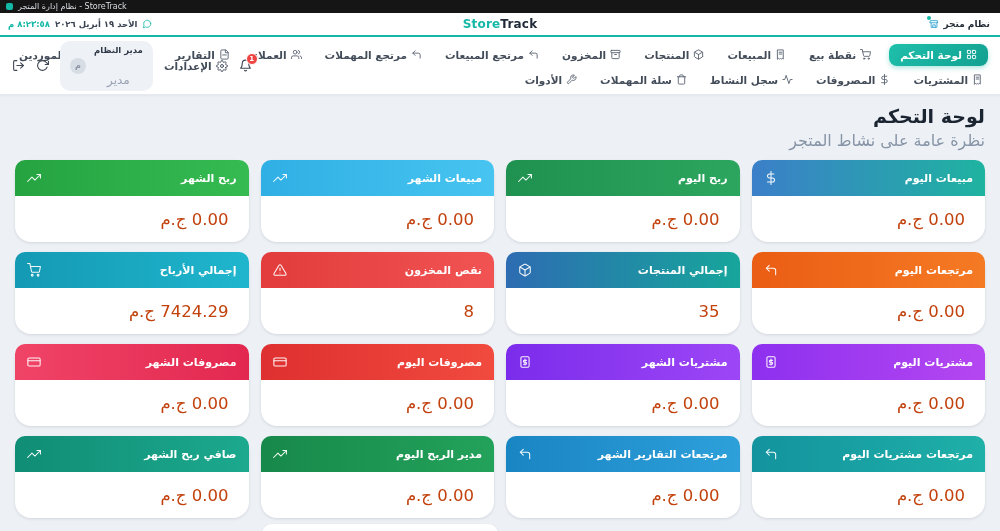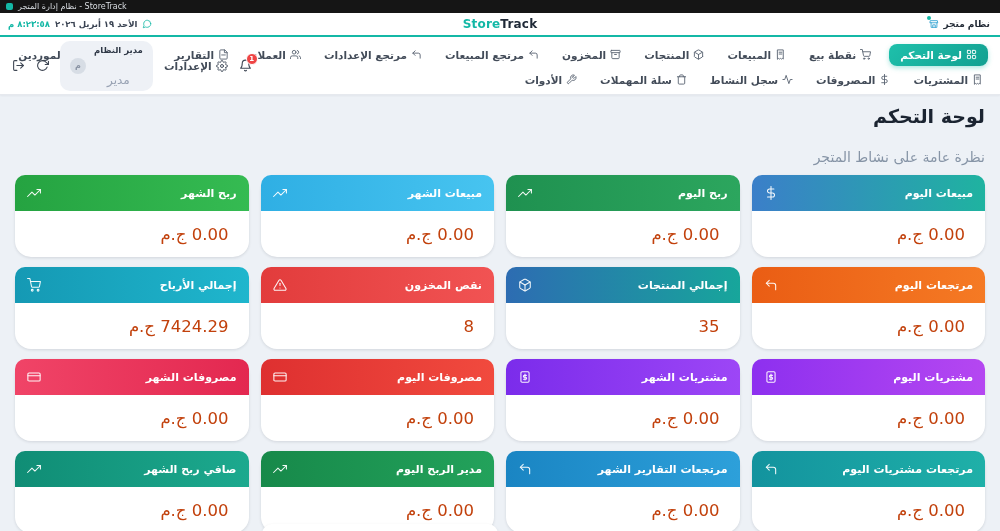--- a/index.html
+++ b/index.html
@@ -47,21 +47,21 @@
   .settings-item .nicon svg{width:12px;height:12px;}
   .user-chip{background:#eef1f6;border-radius:10px;padding:4px 10px;display:flex;align-items:center;gap:8px;cursor:pointer;}
   .chip-texts{display:flex;flex-direction:column;align-items:center;gap:18px;}
   .chip-name{font-size:8.5px;font-weight:700;color:#2f3846;}
   .chip-role{font-size:12px;color:#98a2b3;text-align:right;}
   .avatar{width:16px;height:16px;border-radius:50%;background:#d7dde5;color:#8b95a5;font-size:8px;display:flex;align-items:center;justify-content:center;font-weight:700;}
 
   
   .main{padding:10px 15px 0 15px;}
   .page-title{font-size:19px;font-weight:800;color:#1b2431;}
-  .page-sub{font-size:14px;color:#8694a6;margin-top:22px;}
+  .page-sub{font-size:16px;color:#8694a6;margin-top:4px;}
   .grid{display:grid;grid-template-columns:repeat(4,1fr);column-gap:12px;row-gap:10px;margin-top:10px;}
   .card{background:#fff;border-radius:16px;box-shadow:0 1px 3px rgba(16,24,40,.12);}
   .card-head{height:36px;border-radius:10px 10px 0 0;display:flex;align-items:center;justify-content:space-between;padding:0 12px;}
   .card-title{color:#fff;font-size:11px;font-weight:700;}
   .cicon{display:flex;color:#fff;opacity:.95;}
   .cicon svg{width:14px;height:14px;stroke-width:1.8;}
   .card-body{height:46px;display:flex;align-items:center;padding:0 20px;}
   .card-value{font-size:16.5px;font-weight:400;color:#c2410c;}
 
   .partial-card{position:absolute;left:262px;top:524px;width:236px;height:10px;background:#fff;border-radius:10px 10px 0 0;box-shadow:0 1px 3px rgba(16,24,40,.1);}
@@ -164,21 +164,21 @@
           </span>
           <span>مرتجع المبيعات</span>
         </div>
         <div class="nav-item">
           <span class="nicon">
             <svg viewBox="0 0 24 24">
               <polyline points="9 14 4 9 9 4"></polyline>
               <path d="M20 20v-7a4 4 0 0 0-4-4H4"></path>
             </svg>
           </span>
-          <span>مرتجع الإعدادات</span>
+          <span>مرتجع المهملات</span>
         </div>
         <div class="nav-item">
           <span class="nicon">
             <svg viewBox="0 0 24 24">
               <path d="M17 21v-2a4 4 0 0 0-4-4H5a4 4 0 0 0-4 4v2"></path>
               <circle cx="9" cy="7" r="4"></circle>
               <path d="M23 21v-2a4 4 0 0 0-3-3.87"></path>
               <path d="M16 3.13a4 4 0 0 1 0 7.75"></path>
             </svg>
           </span>

